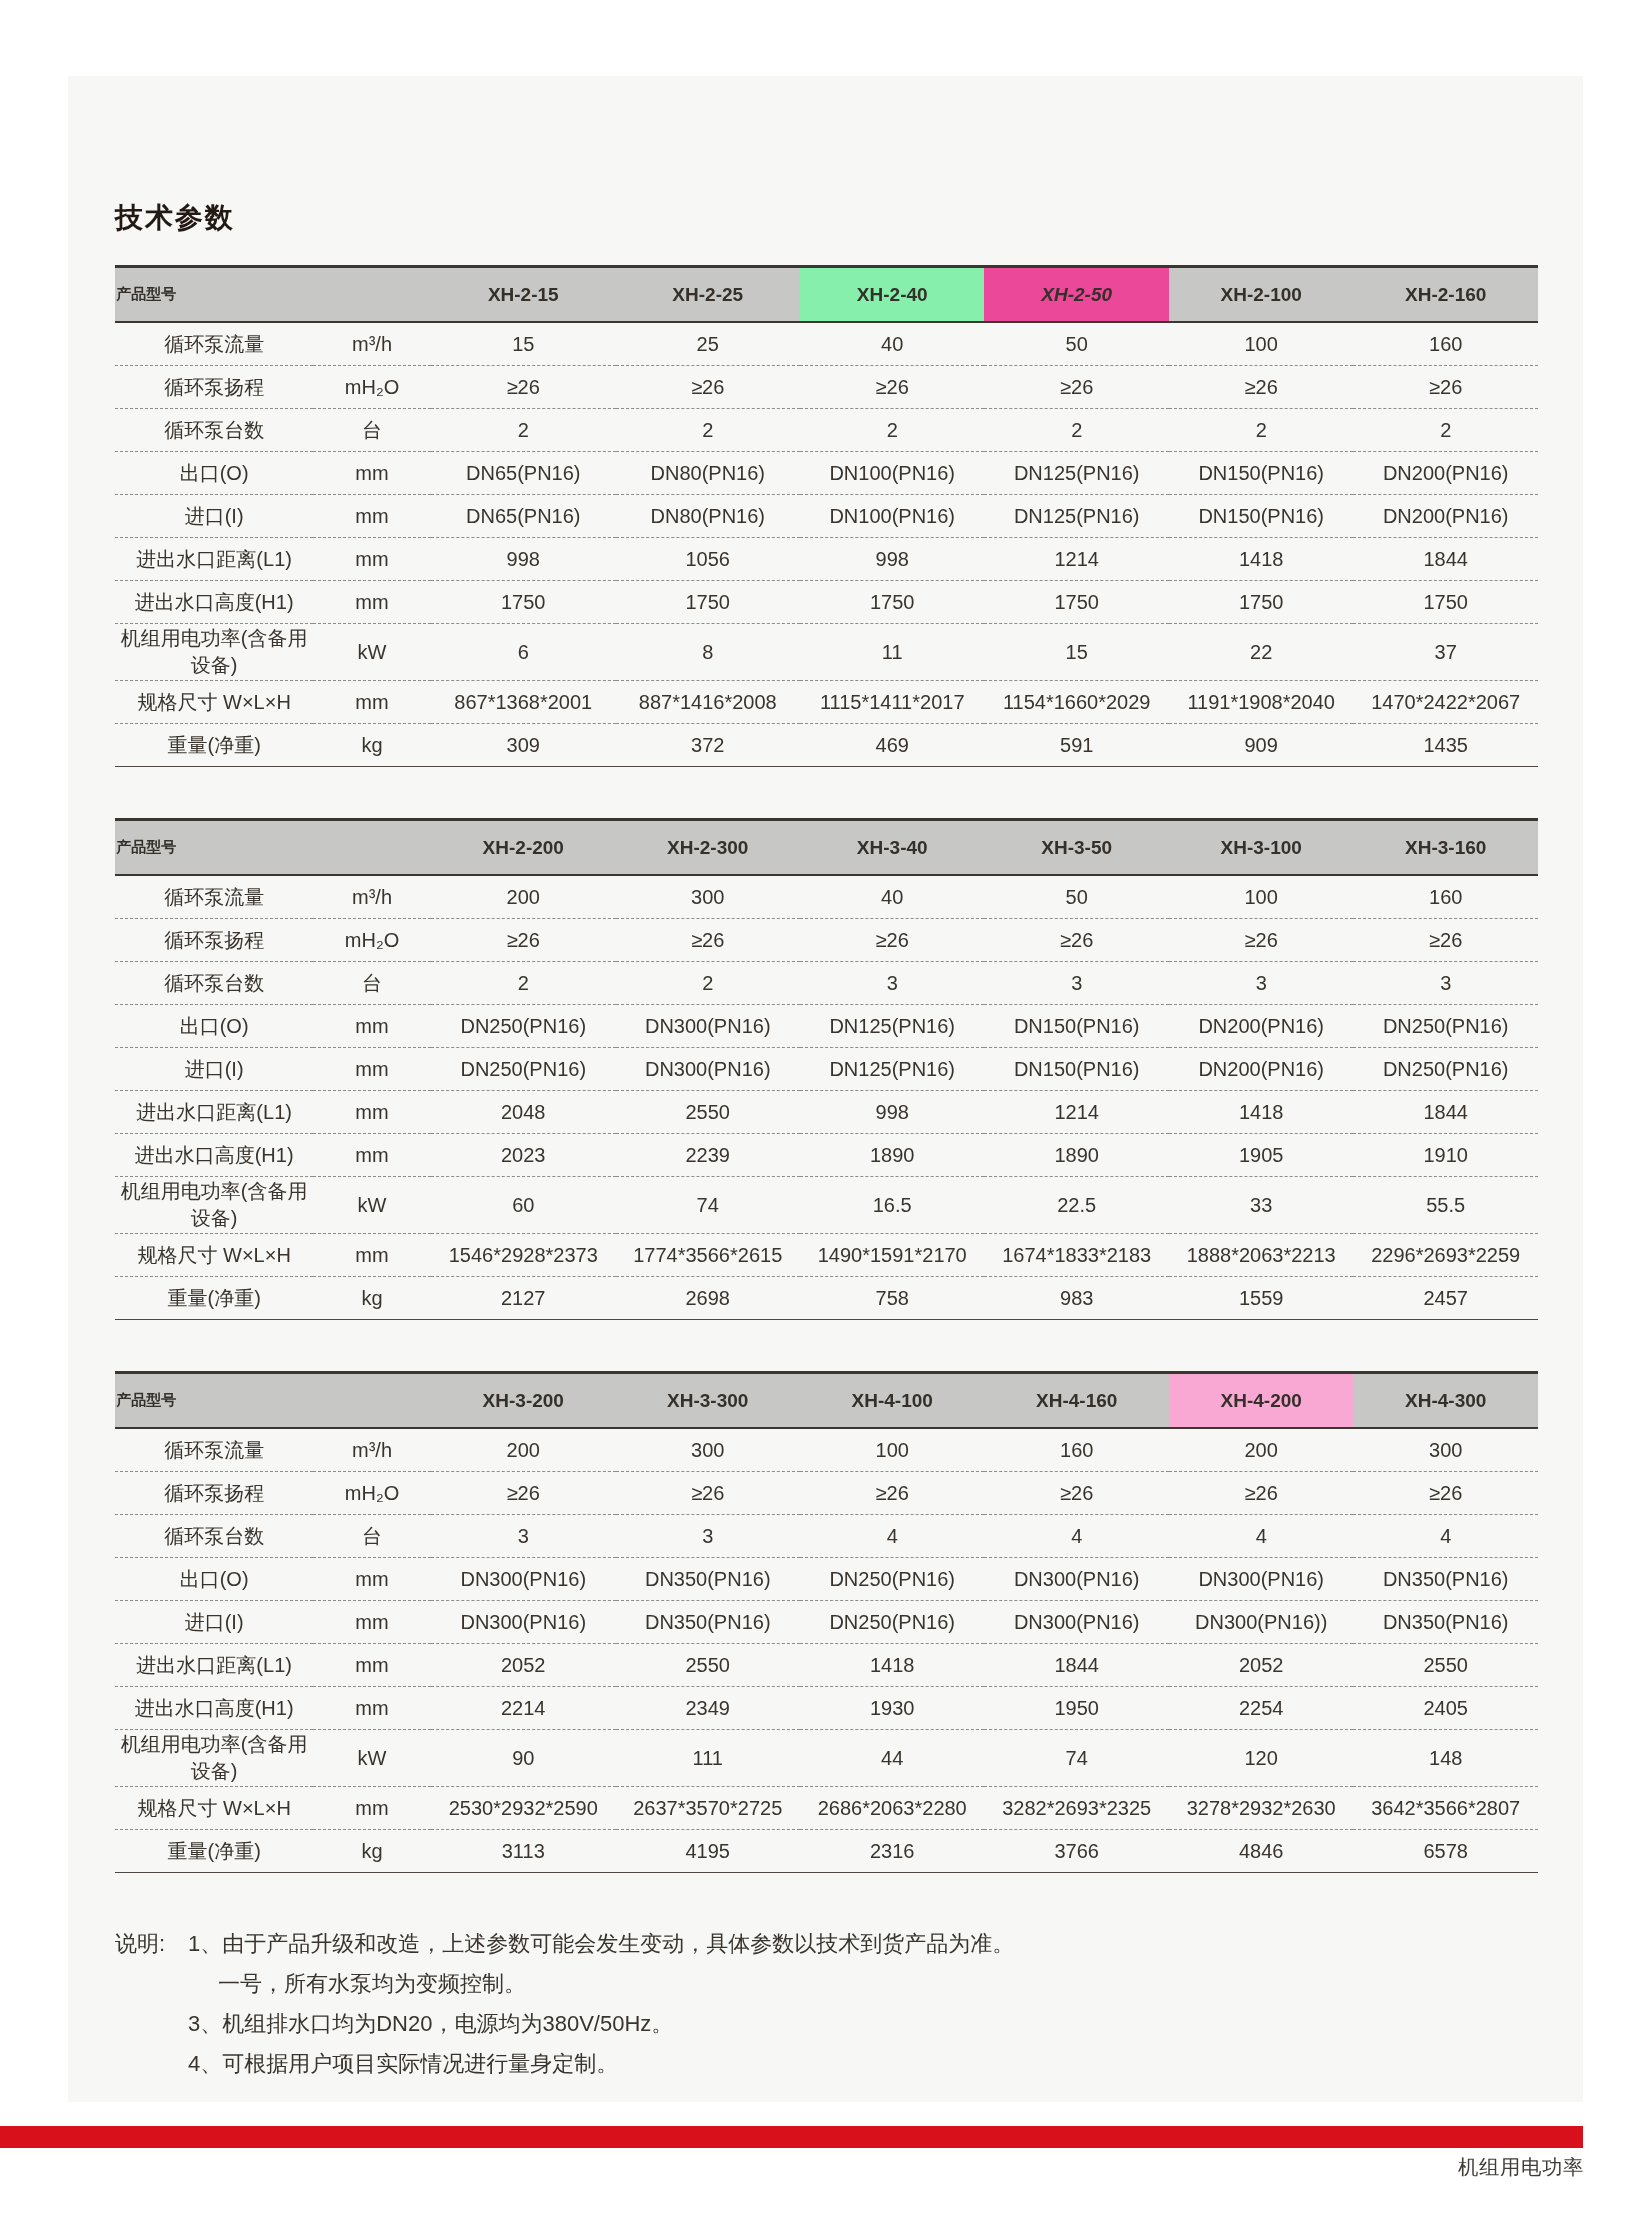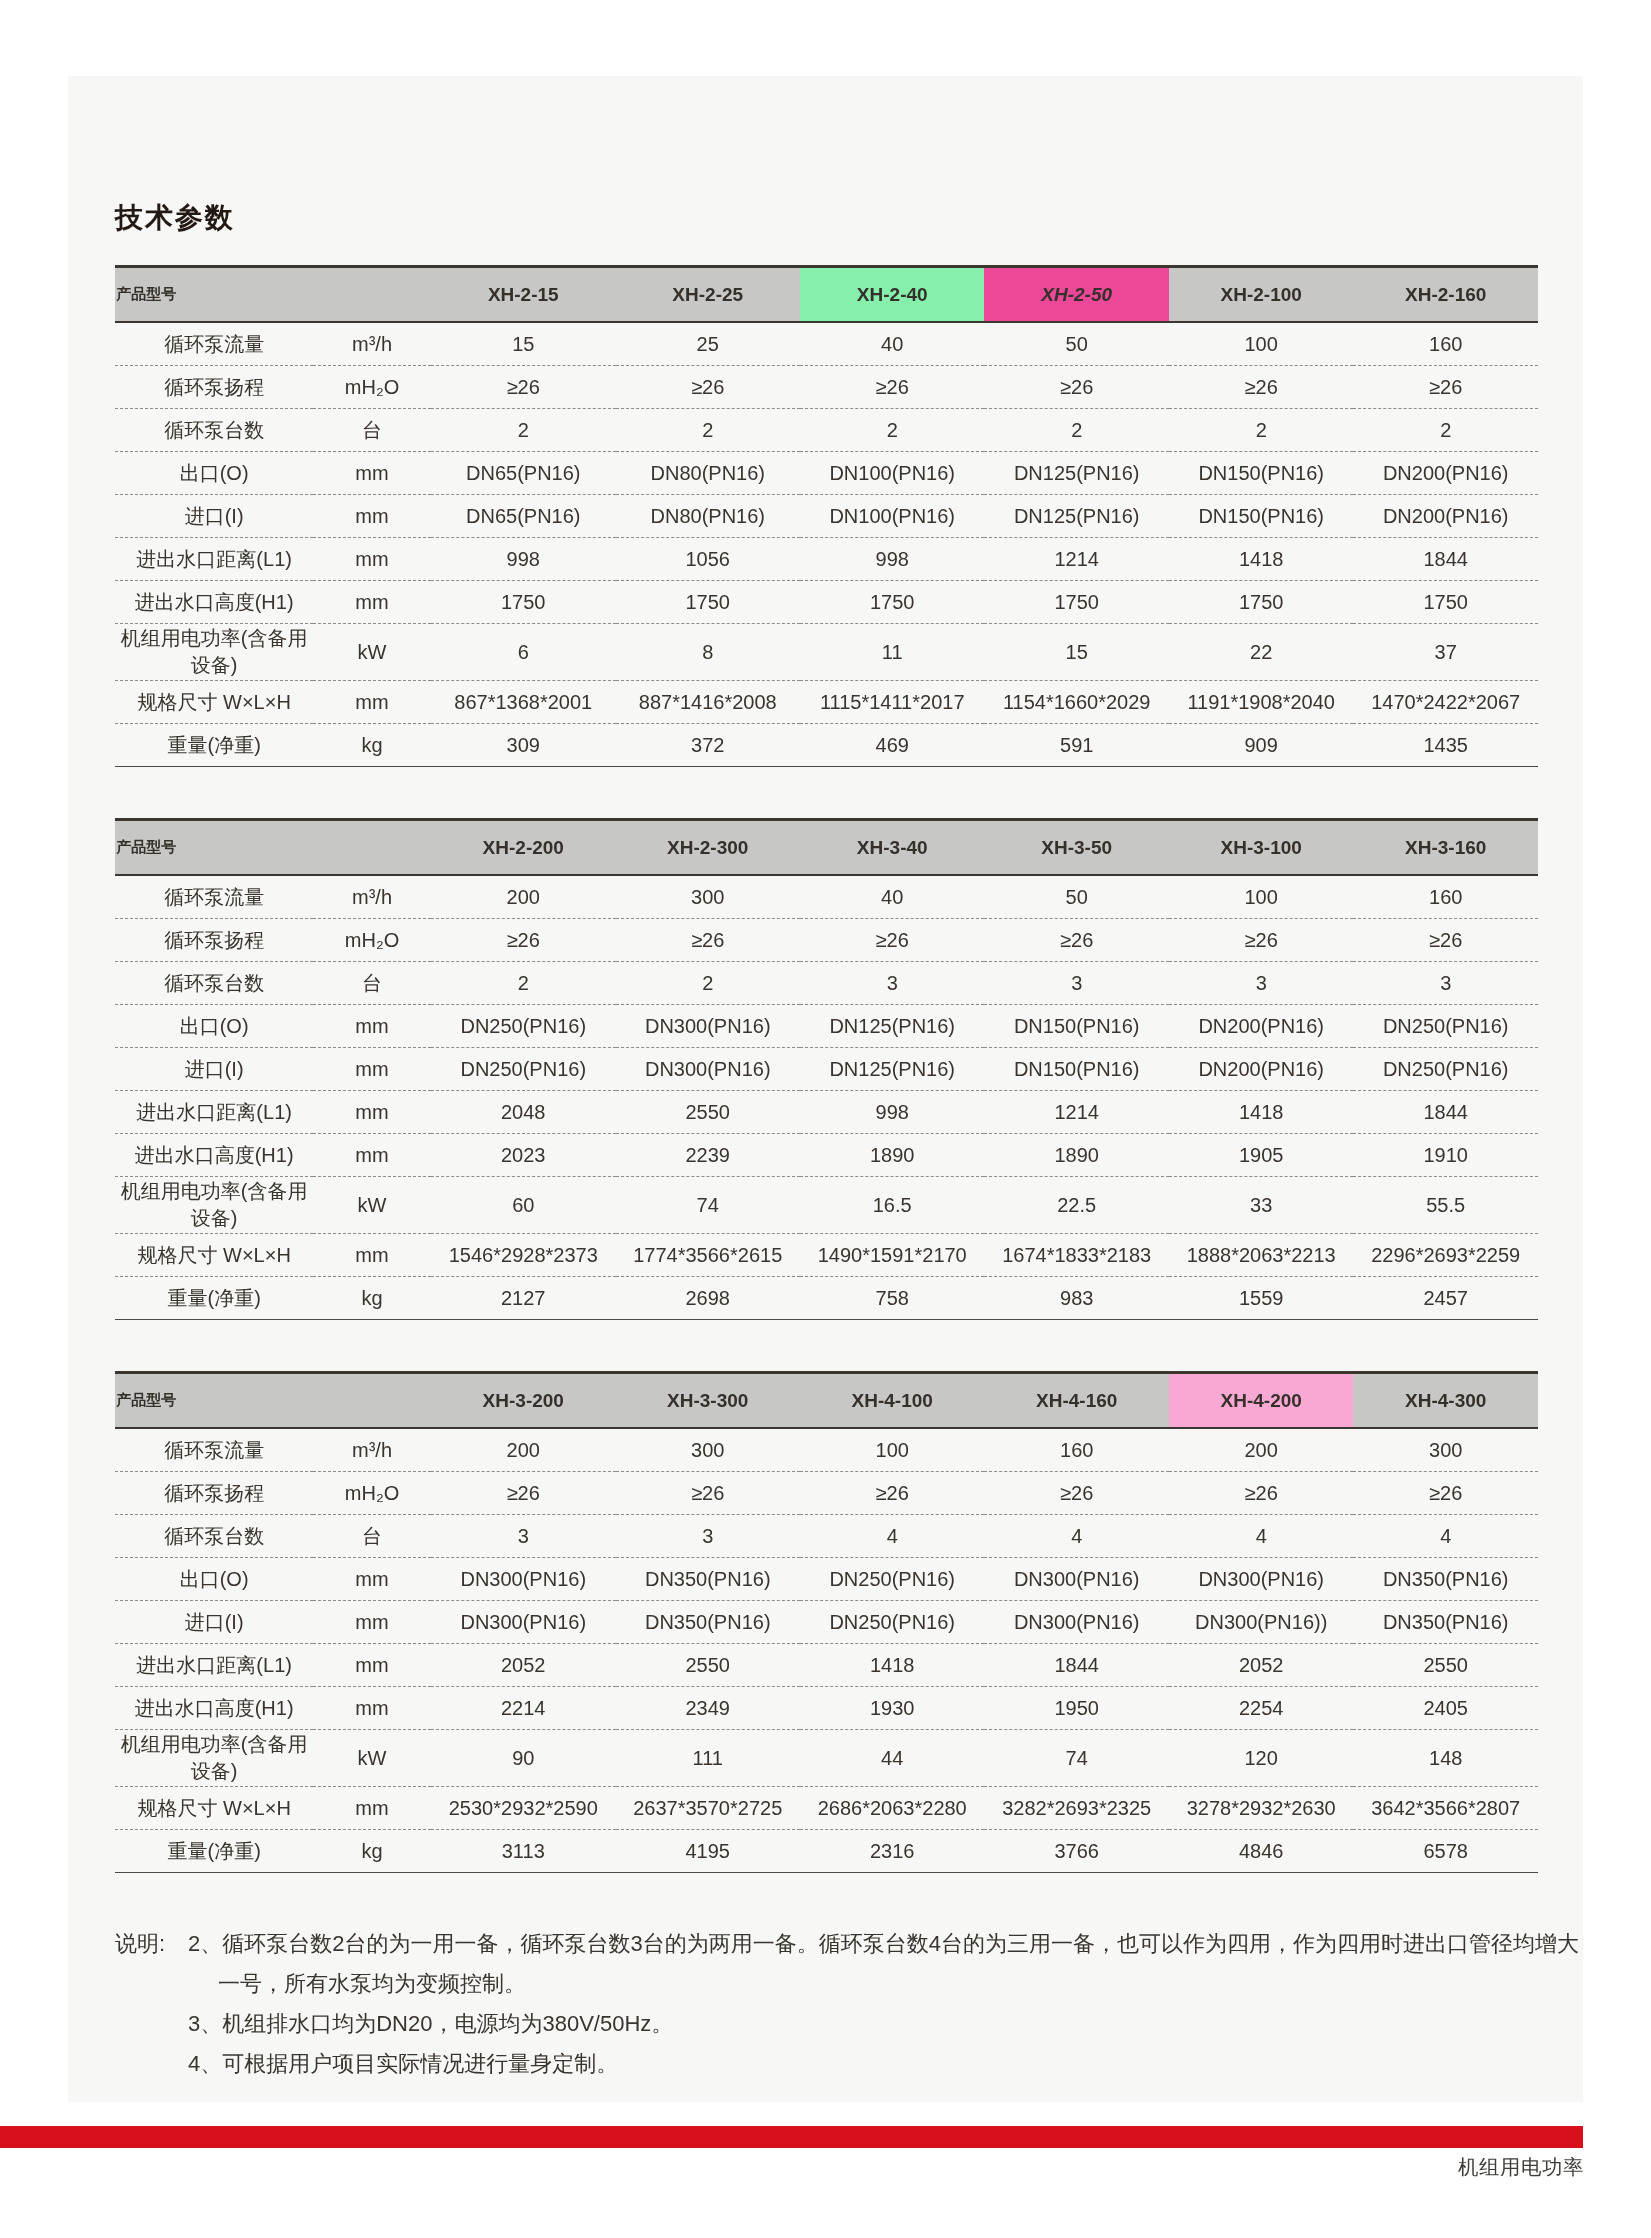--- a/index.html
+++ b/index.html
@@ -488,22 +488,21 @@
               <td class="val">2316</td>
               <td class="val">3766</td>
               <td class="val">4846</td>
               <td class="val">6578</td>
             </tr>
           </tbody>
         </table>
     </section>
 
     <div class="notes" id="notes">
-        <div class="note-line"><span class="nprefix">说明:</span></div>
-        <div class="note-line"><span>2、循环泵台数2台的为一用一备，循环泵台数3台的为两用一备。循环泵台数4台的为三用一备，也可以作为四用，作为四用时进出口管径均增大</span></div>
+        <div class="note-line"><span class="nprefix">说明:</span><span>1、由于产品升级和改造，上述参数可能会发生变动，具体参数以技术到货产品为准。</span></div>
         <div class="note-line cont"><span>一号，所有水泵均为变频控制。</span></div>
         <div class="note-line"><span>3、机组排水口均为DN20，电源均为380V/50Hz。</span></div>
         <div class="note-line"><span>4、可根据用户项目实际情况进行量身定制。</span></div>
       </div>
   </div>
 
   <div class="footer-bar" style="background: rgb(216, 16, 28);"></div>
   <div class="footer-text">机组用电功率</div>
 </div>
 

